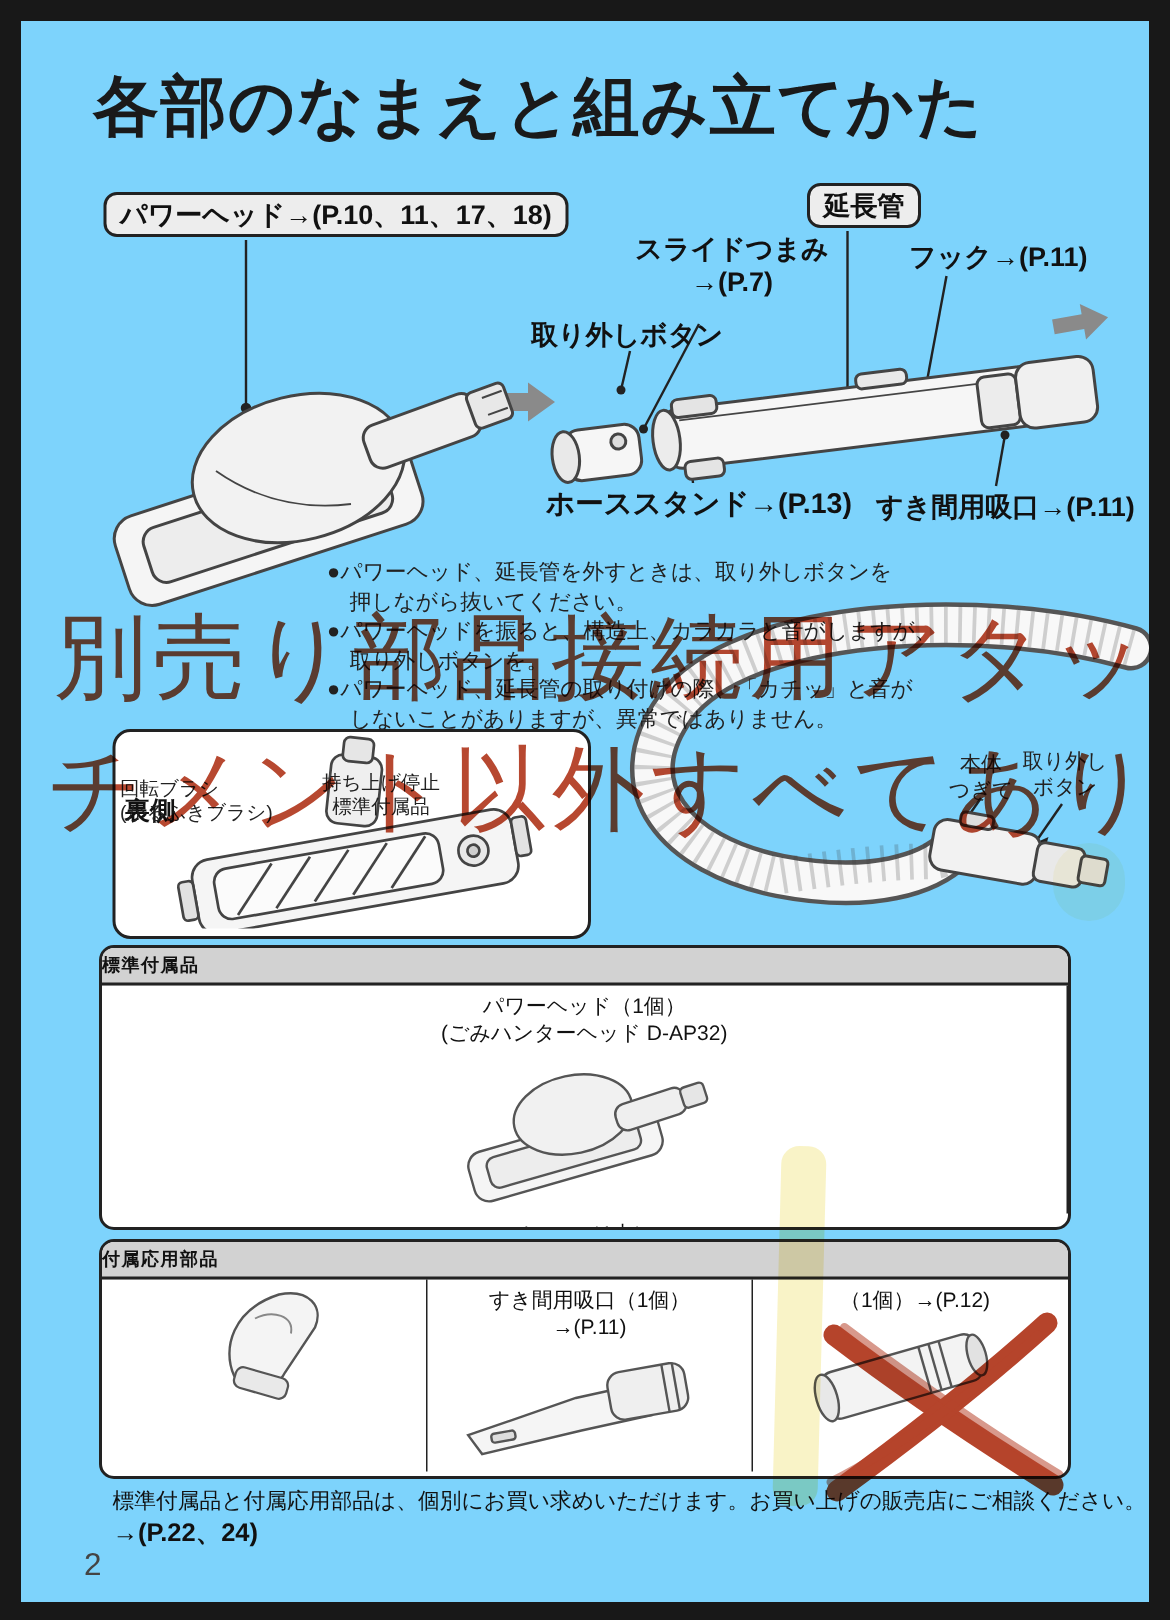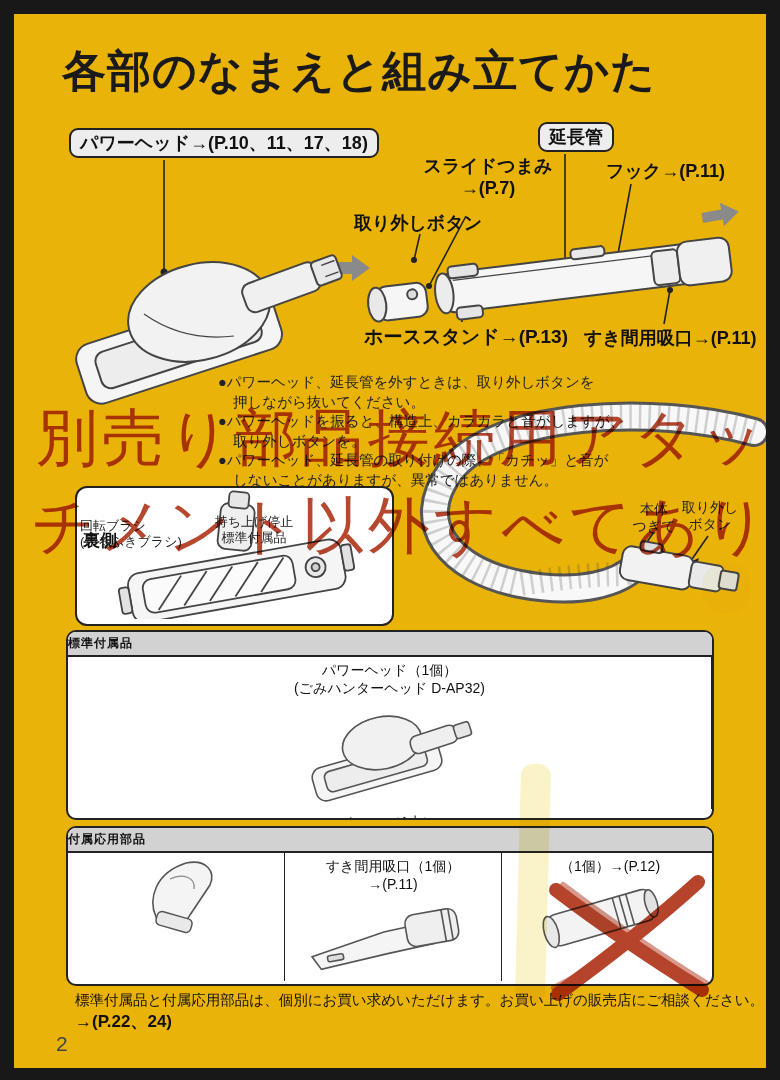--- a/index.html
+++ b/index.html
@@ -2,21 +2,21 @@
 <html><head>
 <meta charset="utf-8">
 <style>
   html,body { margin:0; padding:0; background:#101010; }
   .frame {
     position:relative; width:780px; height:1080px; background:#181818;
     font-family:"Liberation Sans","DejaVu Sans",sans-serif; overflow:hidden;
   }
   .page {
     position:absolute; left:14px; top:14px; width:752px; height:1054px;
-    background:#eab308; color:#111;
+    background:#7dd3fc; color:#111;
   }
   .title {
     position:absolute; left:48px; top:28px; font-size:44px; font-weight:800;
     letter-spacing:1px; color:#1a1a1a; white-space:nowrap;
   }
   svg.lineart { position:absolute; left:0; top:0; z-index:1; pointer-events:none; }
   .lbl { position:absolute; z-index:3; font-weight:700; font-size:18px; color:#111; white-space:nowrap; line-height:22px;}
   .lbl-box { border:2.5px solid #222; border-radius:9px; background:#ededed; padding:2px 9px; }
   .center { text-align:center; }
   .mid-lbl { position:absolute; z-index:3; font-size:14px; font-weight:500; line-height:17px; color:#222; white-space:nowrap;}

